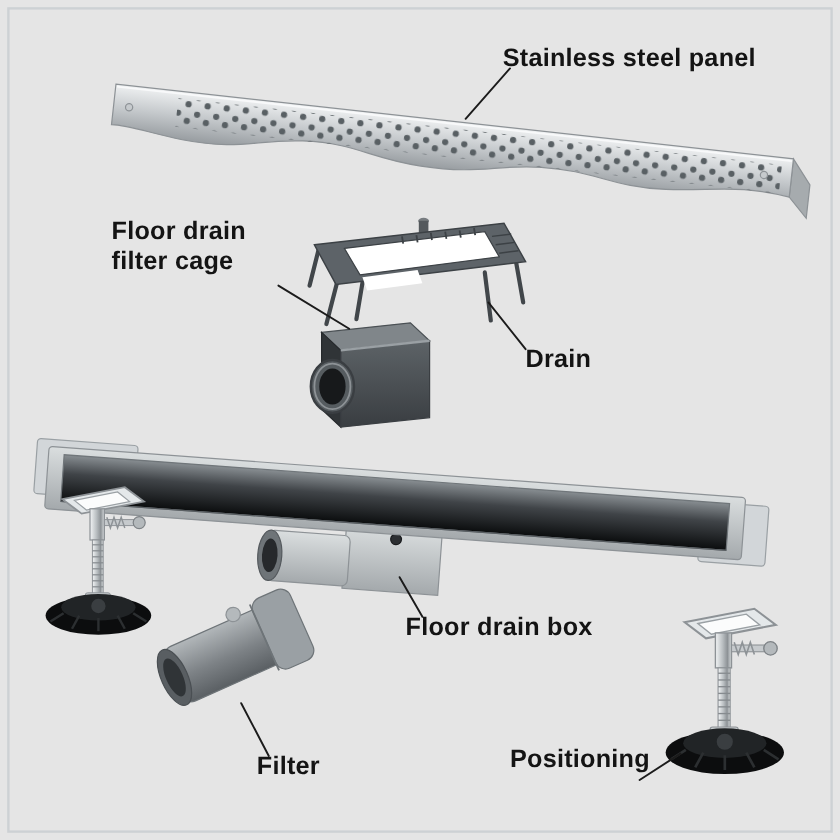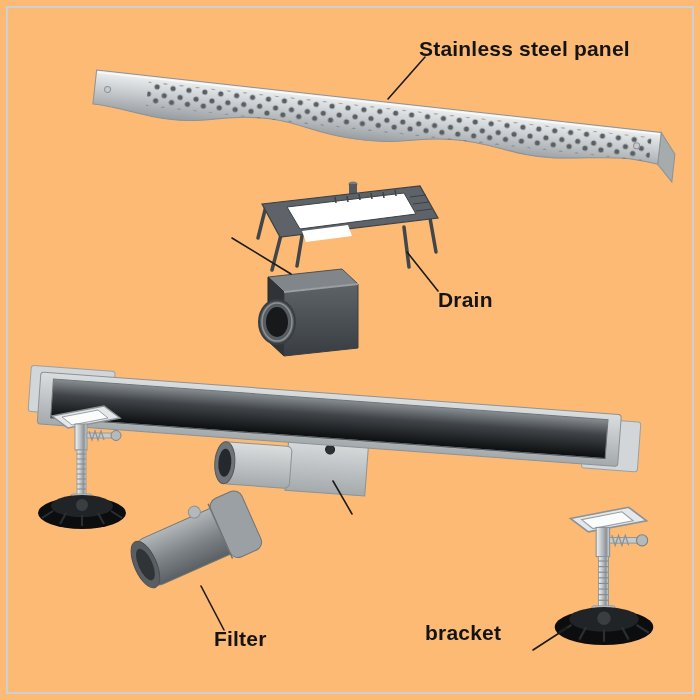--- a/index.html
+++ b/index.html
@@ -1,16 +1,16 @@
 <!DOCTYPE html>
 <html><head>
 <meta charset="utf-8">
 <style>
   html,body{margin:0;padding:0;background:#fff;}
-  .stage{position:relative;width:700px;height:700px;background:#fdba74;overflow:hidden;
+  .stage{position:relative;width:700px;height:700px;background:#e5e5e5;overflow:hidden;
          font-family:"Liberation Sans",sans-serif;}
   .frame{position:absolute;inset:6px;border:2px solid #cdd1d4;pointer-events:none;}
   svg.canvas{position:absolute;left:0;top:0;}
   .label{position:absolute;font-weight:bold;font-size:21px;line-height:25px;color:#141414;
          letter-spacing:0.2px;white-space:nowrap;}
 </style>
 </head>
 <body>
 
 <div class="stage">
@@ -172,22 +172,27 @@
       <line x1="232" y1="238" x2="291" y2="274"></line>
       <line x1="407" y1="252" x2="438" y2="291"></line>
       <line x1="333" y1="481" x2="352" y2="514"></line>
       <line x1="224" y1="630" x2="201" y2="586"></line>
       <line x1="533" y1="650" x2="567" y2="628"></line>
     </g>
   </svg>
 
   <div class="label" style="left:419px;top:36px">Stainless steel panel</div>
 
+  <div class="label" style="left:93px;top:180px">
+    <div>Floor drain</div>
+    <div>filter cage</div>
+  </div>
 
   <div class="label" style="left:438px;top:287px">Drain</div>
 
+  <div class="label" style="left:338px;top:510px">Floor drain box</div>
 
   <div class="label" style="left:214px;top:626px">Filter</div>
 
   <div class="label" style="left:425px;top:620px">
-    <div>bracket</div>
+    <div>Positioning</div>
   </div>
 </div>
 
 </body></html>

